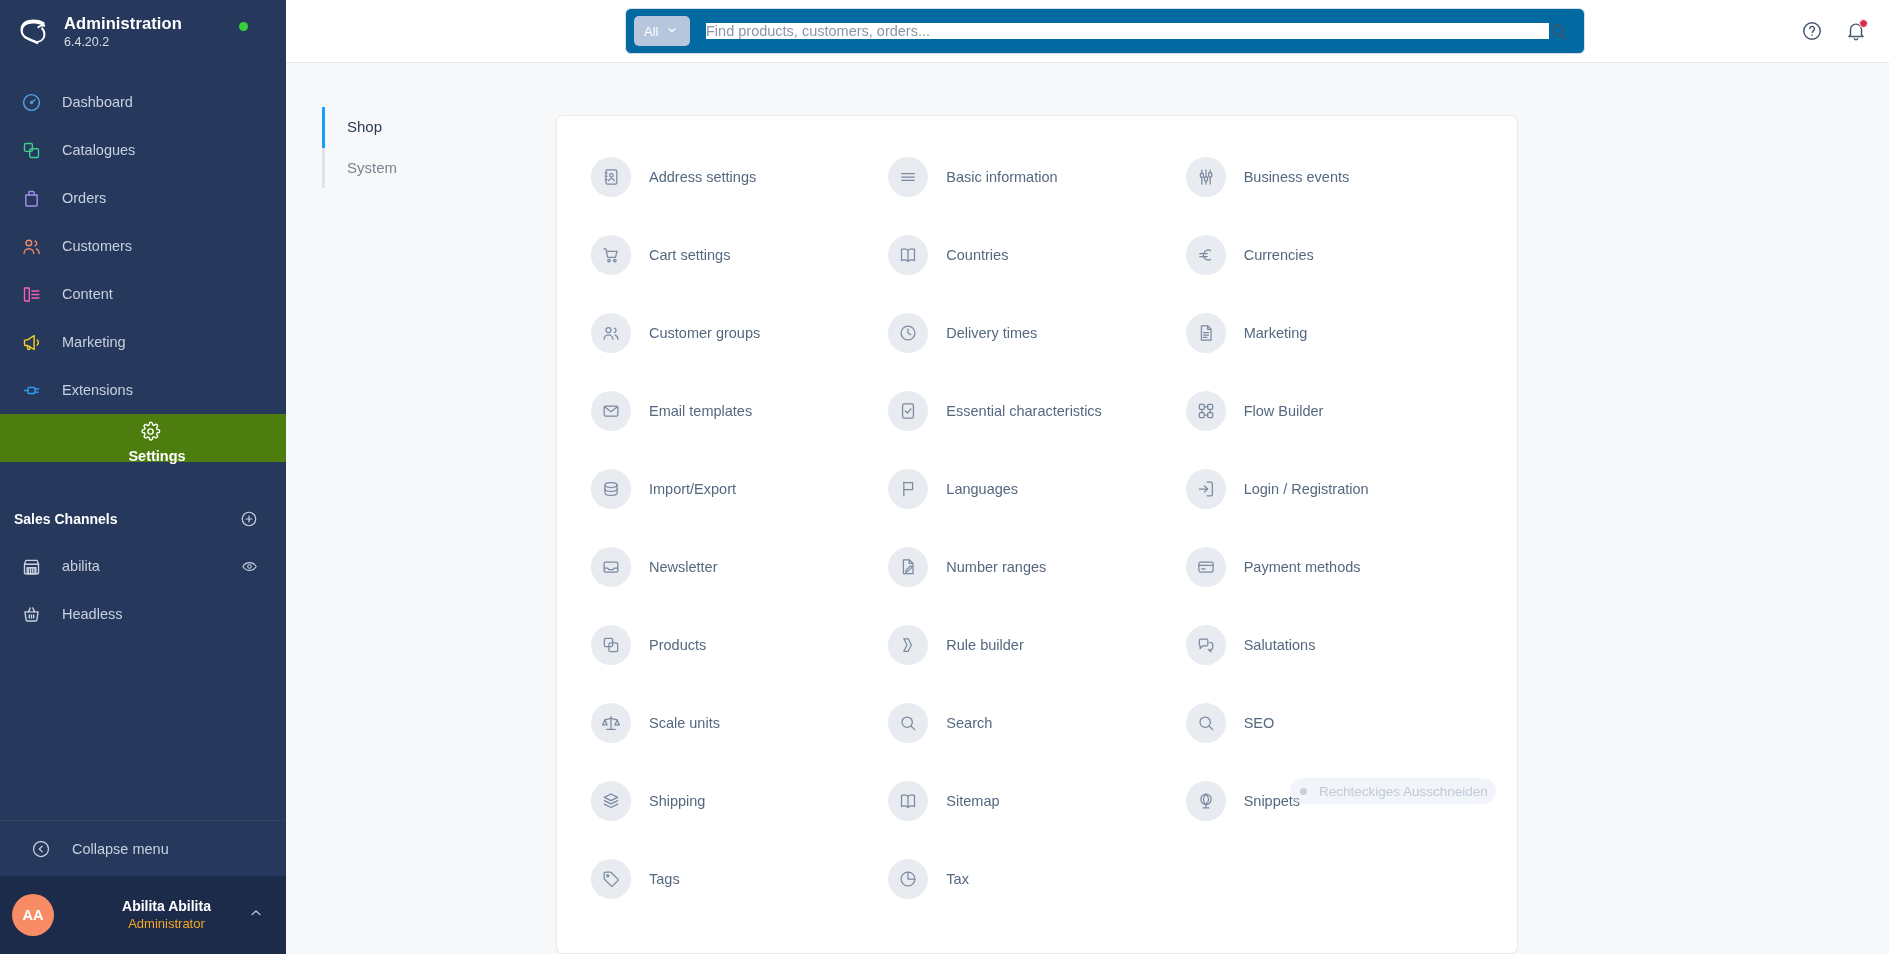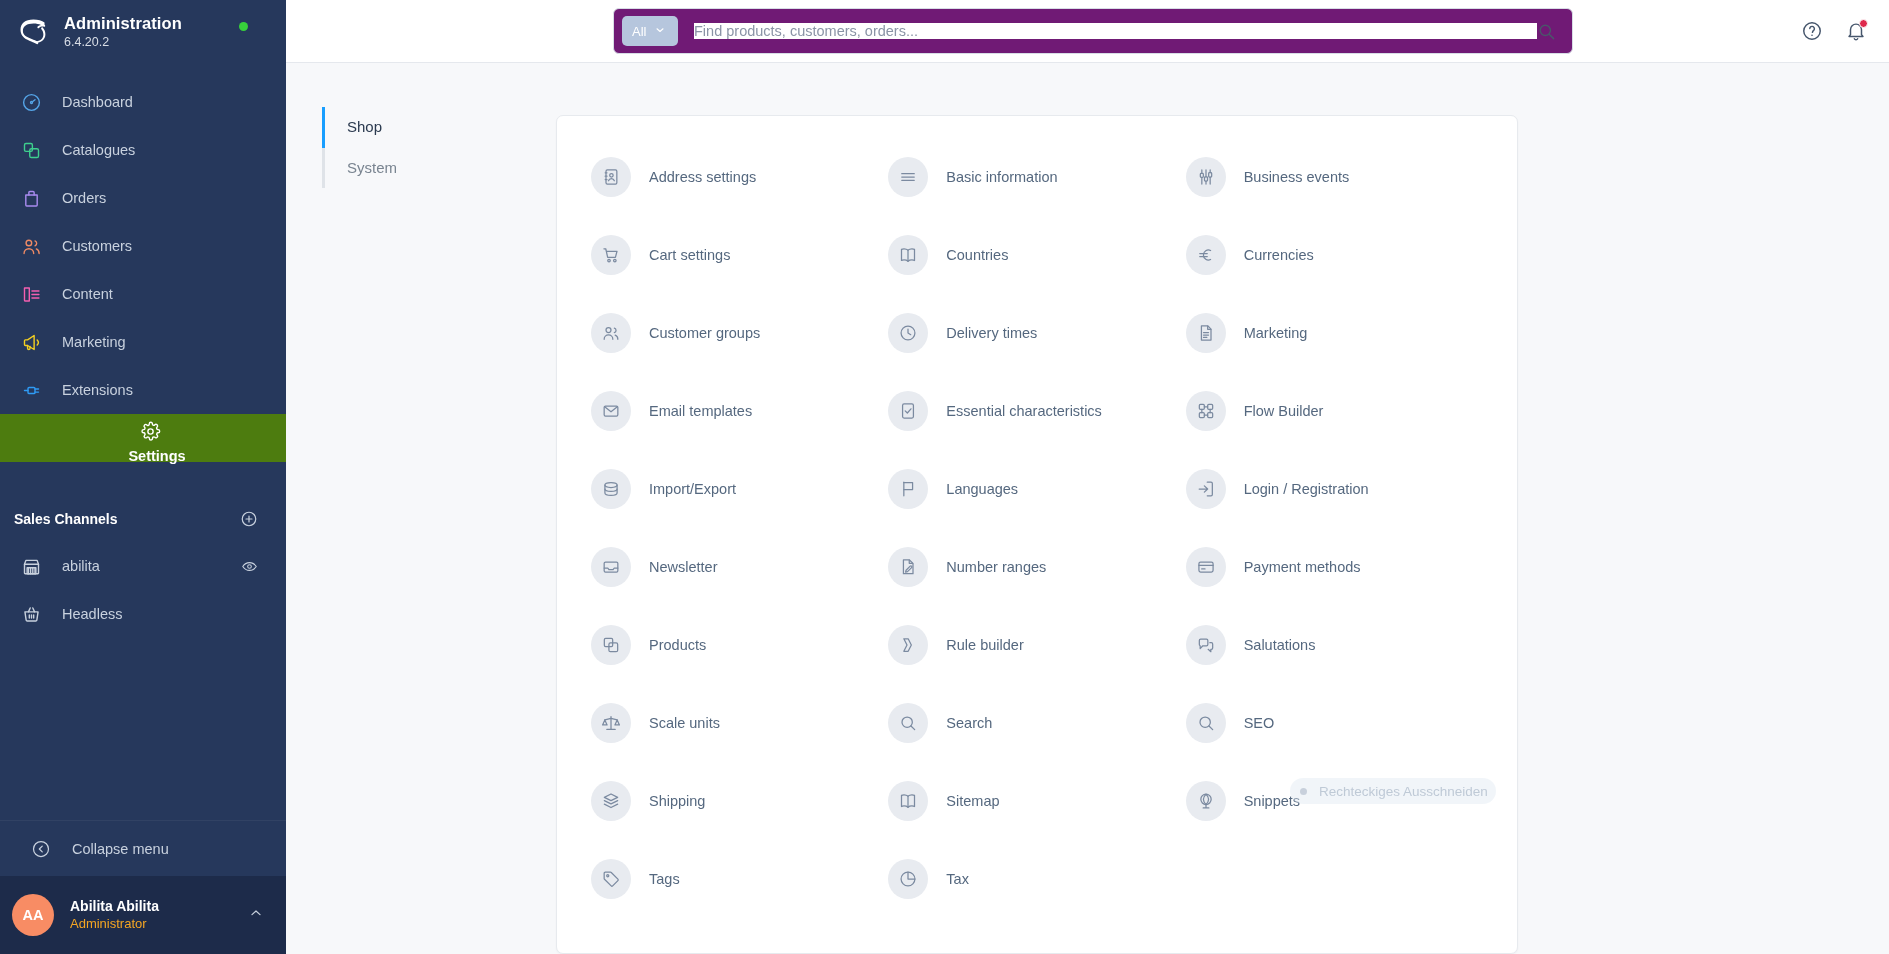--- a/index.html
+++ b/index.html
@@ -68,34 +68,34 @@
   .user-row {
     background:#1d2b4a;
     display:flex; align-items:center; height: 78px; padding: 0 22px 0 8px; cursor:pointer;
   }
   .avatar {
     width: 42px; height:42px; border-radius:50%;
     background:#f88c64; color:#fff; font-size:14.5px; font-weight:bold;
     display:flex; align-items:center; justify-content:center; flex:0 0 42px;
     margin-left: 4px;
   }
-  .user-meta { margin-left: 16px; line-height:1.3; flex:1; }
+  .user-meta { margin-left: 31px; line-height:1.3; flex:1;text-align:center; }
   .user-name { color:#fff; font-size: 14px; font-weight:bold; }
   .user-role { color:#f5a623; font-size: 13px; }
 
   
   .main { flex:1; display:flex; flex-direction:column; min-width:0; background:#f7f8fa; }
   .topbar {
     height: 63px; background:#fff; display:flex; align-items:center;
     border-bottom: 1px solid #e5e8ed; position:relative;
   }
   .search-wrap {
-    position:absolute; left: 327px; top: 8px;
+    position:absolute; left: 339px; top: 8px;
     width: 960px; height: 46px;
-    background:#701a75; border:1px solid #d8dde6; border-radius:6px;
+    background:#0369a1; border:1px solid #d8dde6; border-radius:6px;
     display:flex; align-items:center; padding: 0 8px;
   }
   .search-scope {
     background:#b6c6dd; color:#fff; border-radius:5px;
     height:30px; min-width:56px; padding: 0 10px;
     display:flex; align-items:center; gap:8px; font-size:13px; cursor:pointer;
   }
   .search-input {
     flex:1; border:none; outline:none; margin-left:16px;
     font-family:"Liberation Sans", sans-serif; font-size:14.5px; color:#4a566a;

